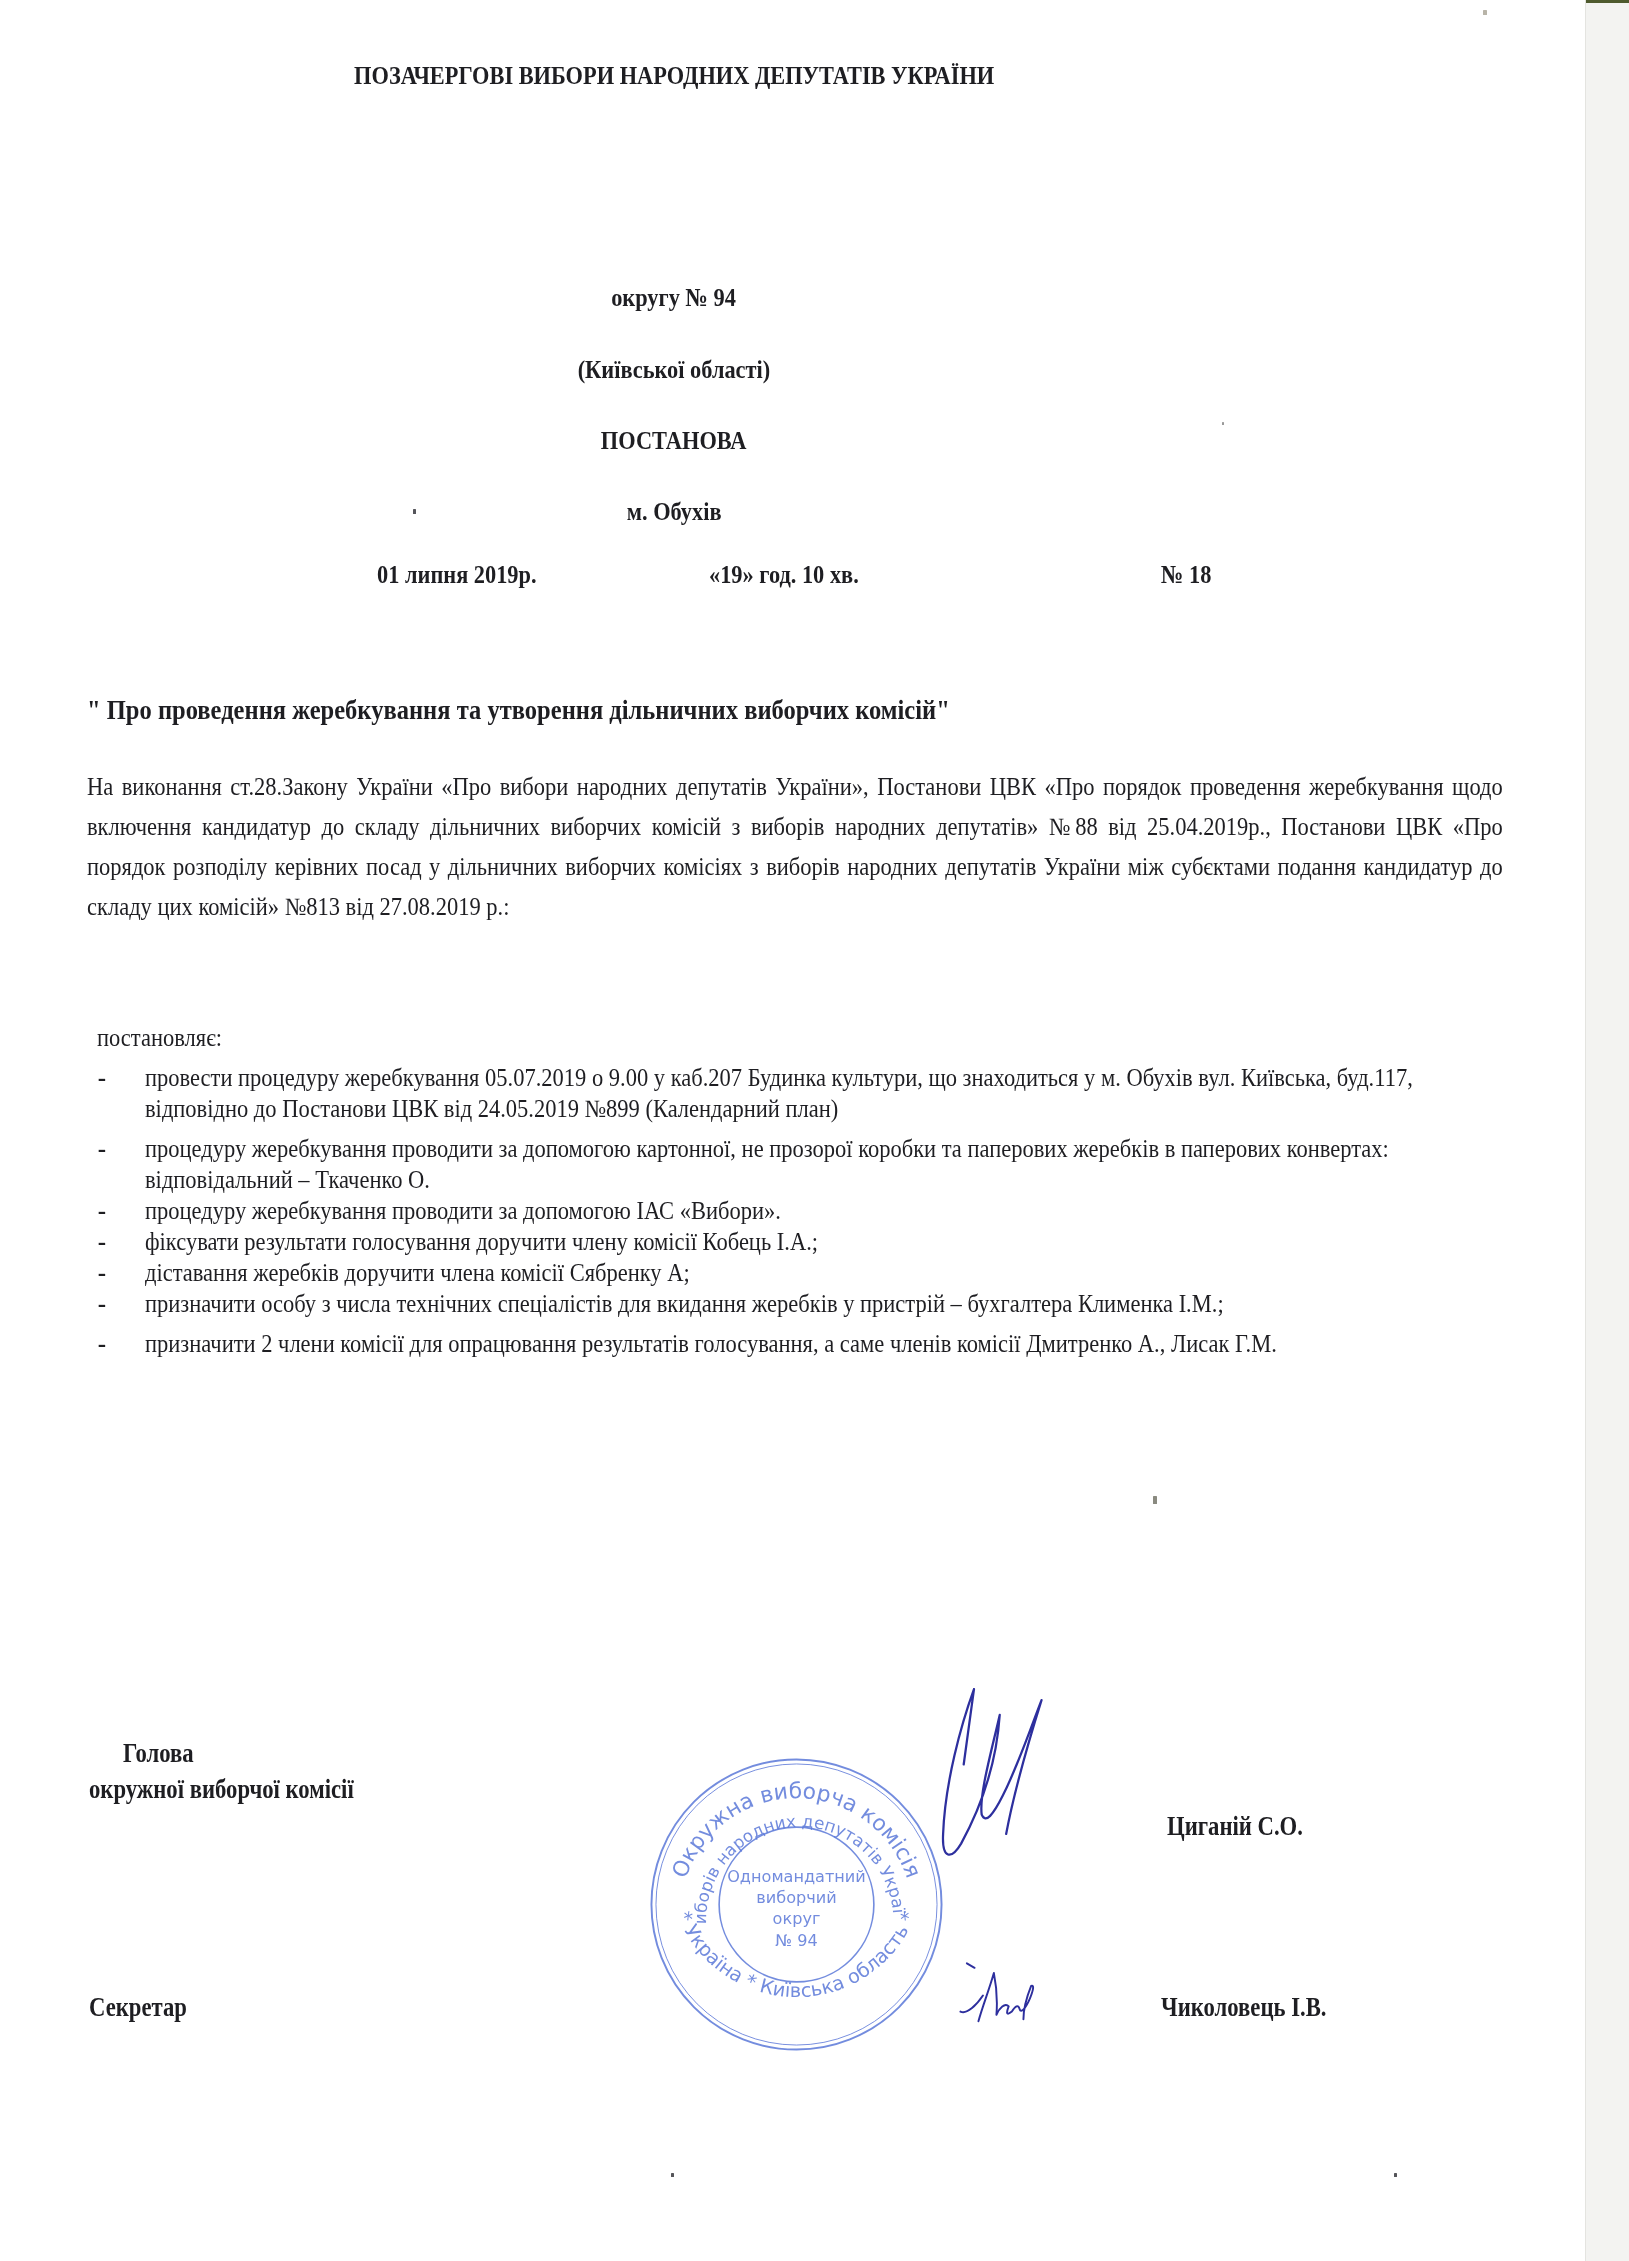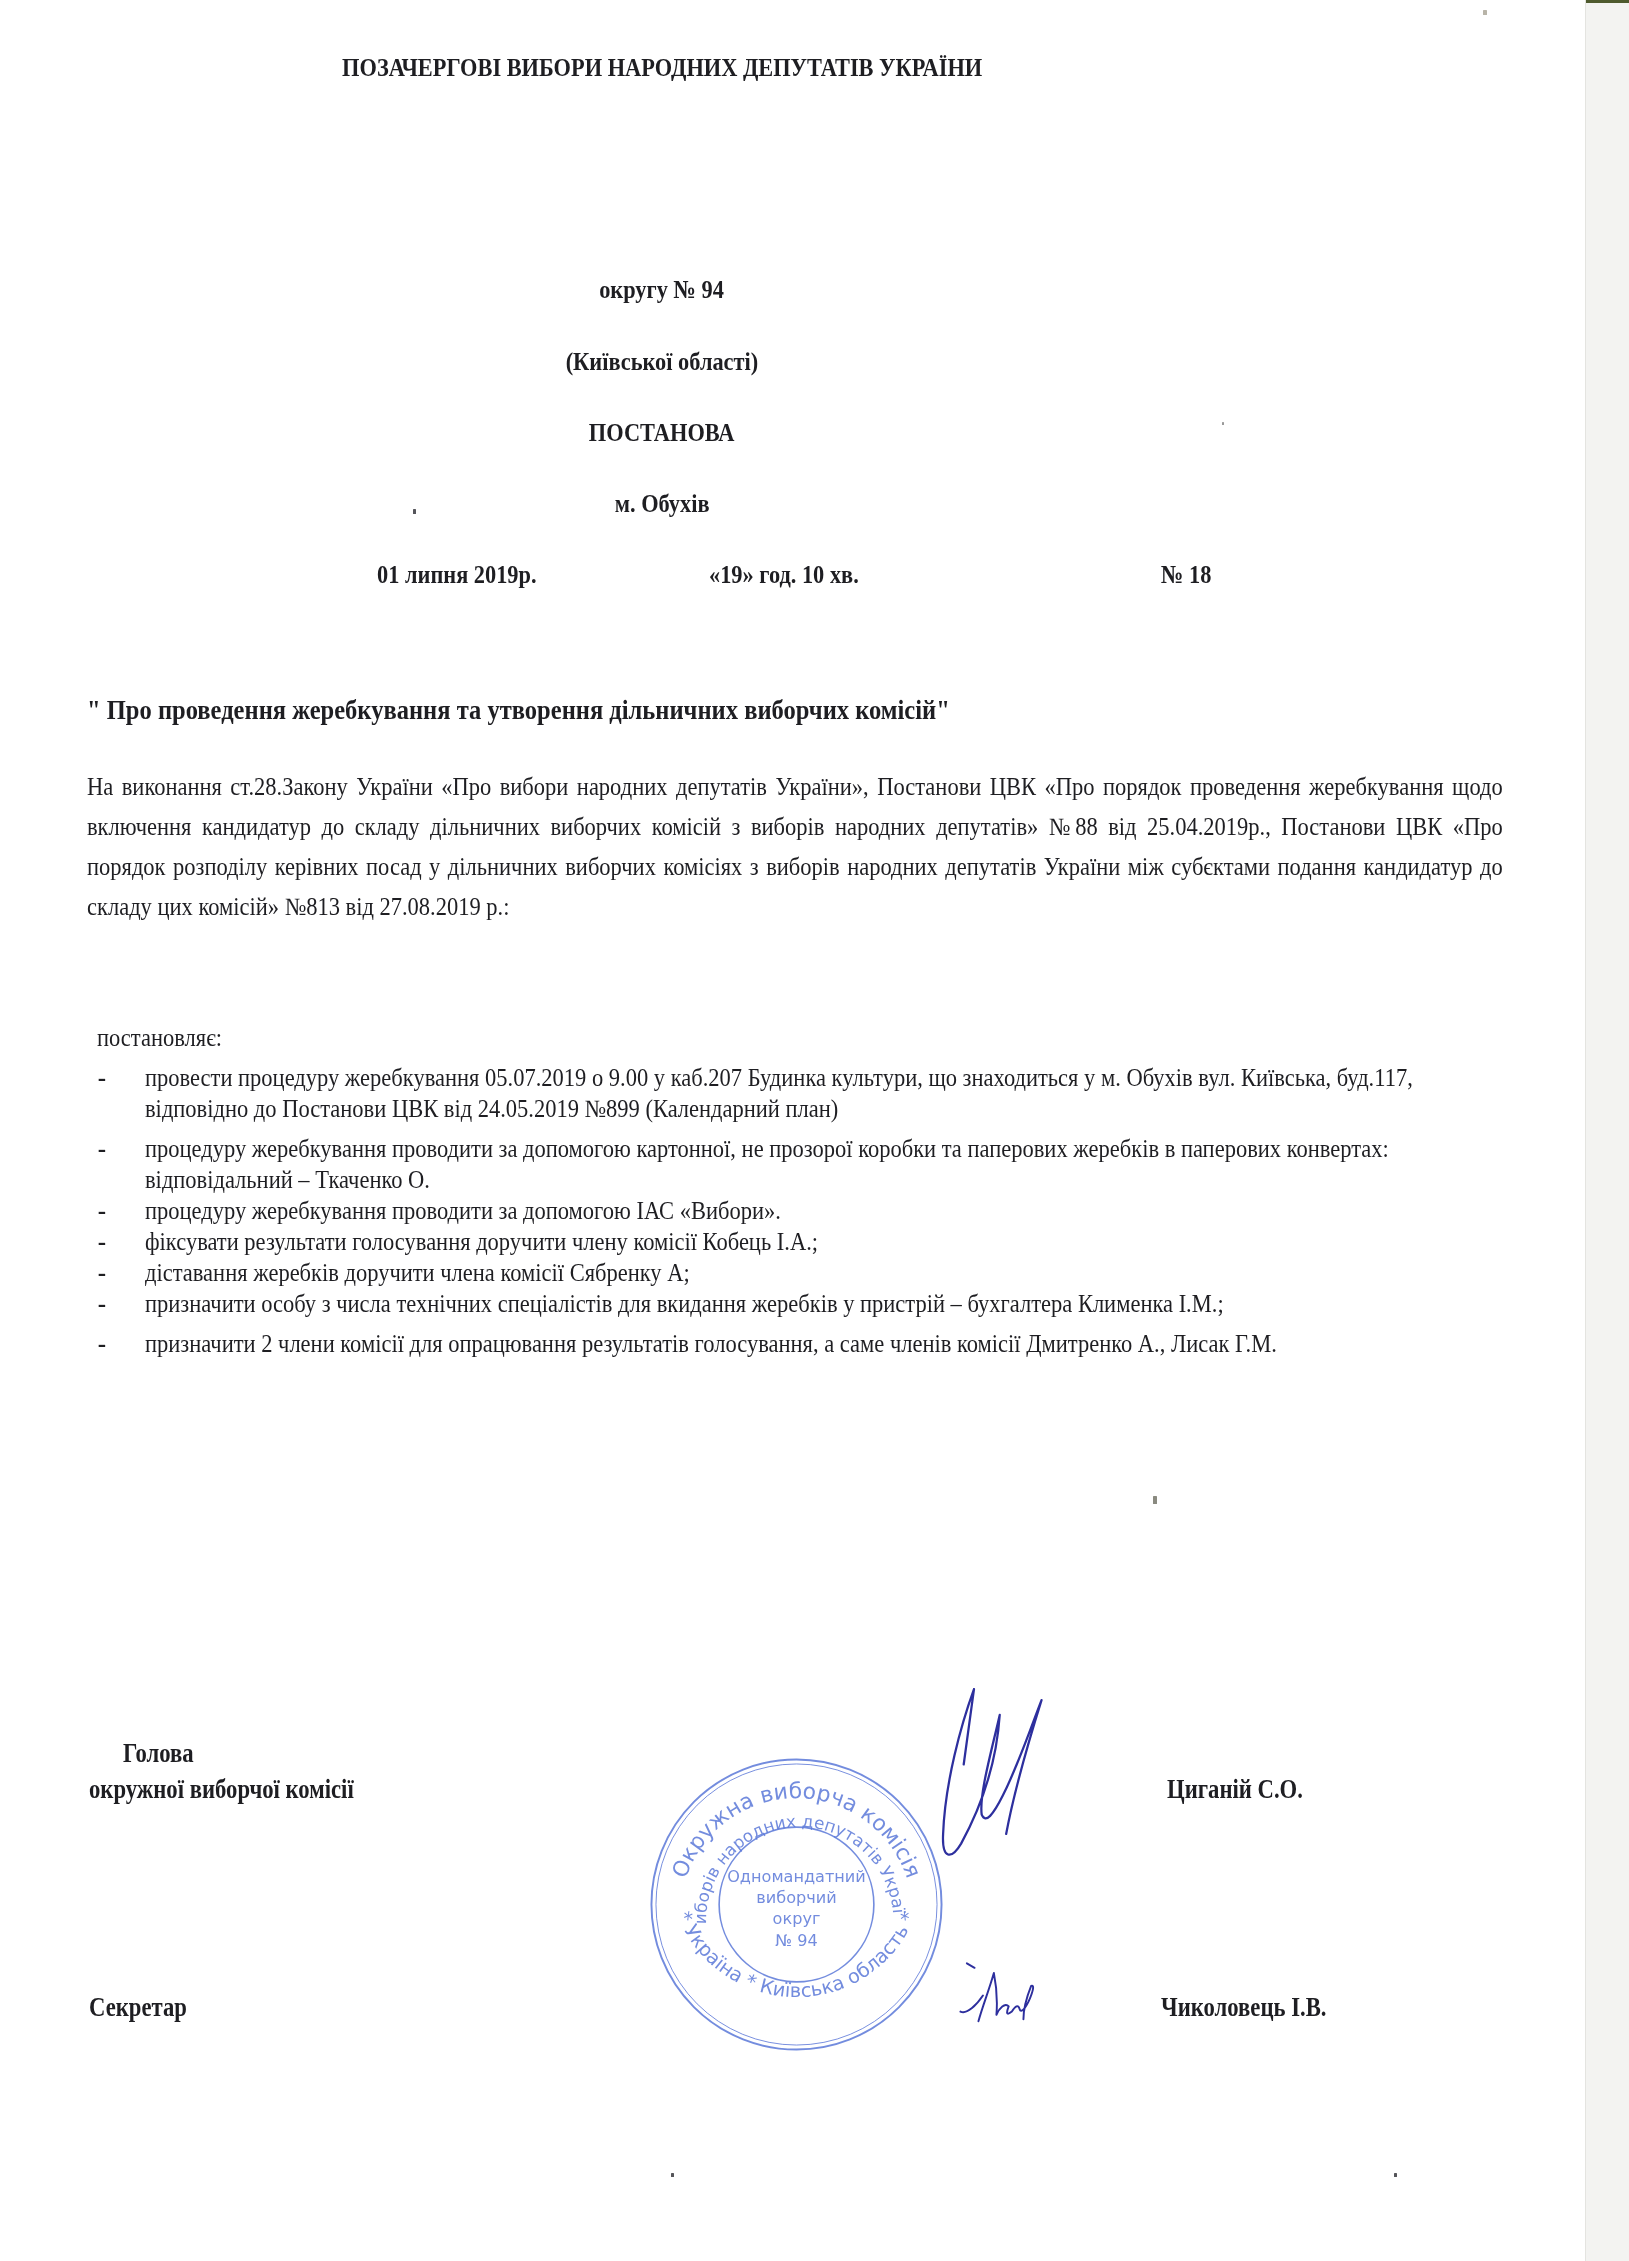--- a/index.html
+++ b/index.html
@@ -5,23 +5,23 @@
   html, body { margin: 0; padding: 0; }
   body {
     width: 1630px; height: 2261px; position: relative; overflow: hidden;
     background: #ffffff; color: #1e1e22;
     font-family: "Liberation Serif", "DejaVu Serif", serif;
   }
   .page { position: absolute; left: 0; top: 0; width: 1630px; height: 2261px; background: #ffffff; }
   .edge-strip { position: absolute; left: 1585px; top: 0; width: 45px; height: 2261px; background: #f3f3f1; border-left: 0.6px solid #e4e4e0; }
   .edge-strip .top { position: absolute; left: 0; top: 0; width: 45px; height: 3.2px; background: #4e5a2e; }
 
-  .hdr { position: absolute; left: 0; width: 1324px; text-align: center;
+  .hdr { position: absolute; left: 12px; width: 1324px; text-align: center;
          font-weight: bold; font-size: 26px; letter-spacing: 0px;
-         transform-origin: center; }
+         transform-origin: center; margin-top: 8px; }
   .cond { display: inline-block; transform: scaleX(0.86); transform-origin: center; white-space: nowrap; }
   .condL { display: inline-block; transform: scaleX(0.86); transform-origin: left center; white-space: nowrap; }
 
   .dateline { position: absolute; top: 560px; font-weight: bold; font-size: 26px; white-space: nowrap; }
 
   .subject { position: absolute; left: 87px; top: 695px; font-weight: bold; font-size: 26.4px; white-space: nowrap; }
   .subject .condL { transform: scaleX(0.93); }
 
   .body-para { position: absolute; left: 87px; top: 767px; width: 1415px;
                font-size: 25px; line-height: 40px; text-align: justify; }
@@ -124,21 +124,21 @@
     </div>
   </div>
 
 
   <div class="sig-label" style="left:123px; top:1705px;margin-top:33px;">
     <span class="condL">Голова</span>
   </div>
   <div class="sig-label" style="left:89px; top:1774px;">
     <span class="condL">окружної виборчої комісії</span>
   </div>
-  <div class="sig-name" style="left:1167px; top:1774px;text-align:center;">
+  <div class="sig-name" style="left:1167px; top:1811px;text-align:center;">
     <span class="condL">Циганій С.О.</span>
   </div>
   <div class="sig-label" style="left:89px; top:1992px;">
     <span class="condL">Секретар</span>
   </div>
   <div class="sig-name" style="left:1161px; top:1992px;">
     <span class="condL">Чиколовець І.В.</span>
   </div>
 
   <svg class="stamp" viewBox="0 0 470 470">

